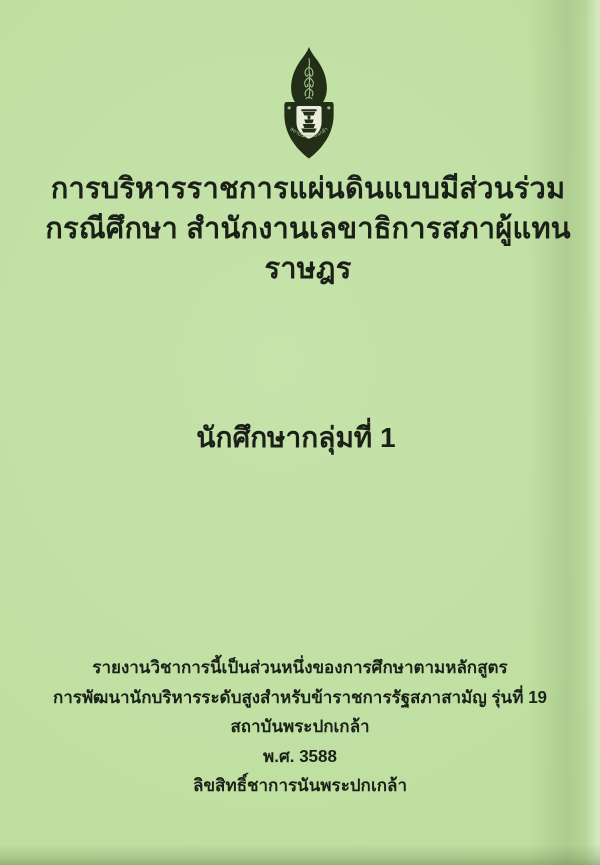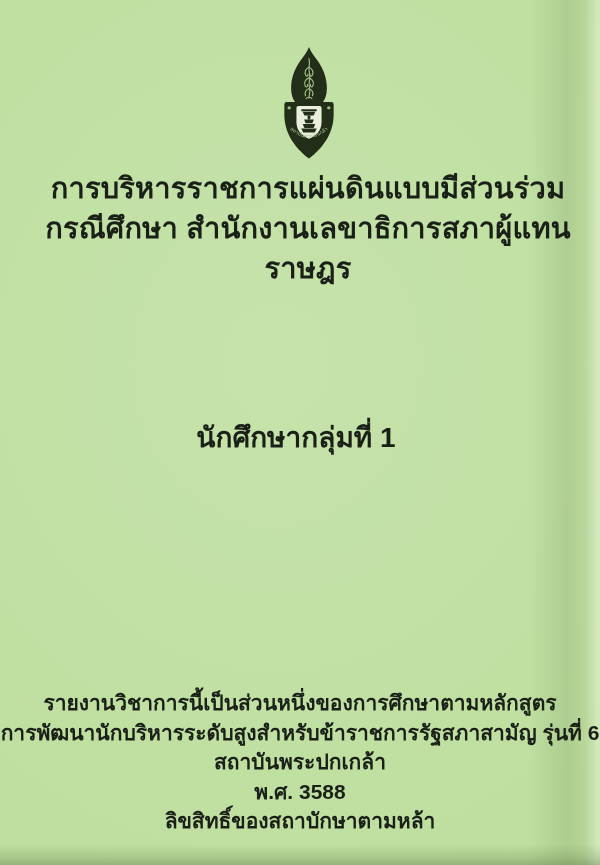--- a/index.html
+++ b/index.html
@@ -45,24 +45,23 @@
     font-size: 28px;
     font-weight: bold;
     line-height: 36px;
   }
   .footer-block {
     position: absolute;
     top: 653px;
     left: 0;
     right: 0;
     text-align: center;
-    font-size: 21px;
+    font-size: 17px;
     font-weight: bold;
     line-height: 29.5px;
-    margin-top: 35px;
   }
 </style>
 </head>
 <body>
 
 <div class="cover">
 
   <svg class="emblem" viewBox="0 0 60 120" aria-hidden="true">
 
     <path d="M30 1
@@ -112,19 +111,19 @@
 
   <div class="title-block">
     <div>การบริหารราชการแผ่นดินแบบมีส่วนร่วม</div>
     <div>กรณีศึกษา สำนักงานเลขาธิการสภาผู้แทนราษฎร</div>
   </div>
 
   <div class="group-line">นักศึกษากลุ่มที่ 1</div>
 
   <div class="footer-block">
     <div>รายงานวิชาการนี้เป็นส่วนหนึ่งของการศึกษาตามหลักสูตร</div>
-    <div>การพัฒนานักบริหารระดับสูงสำหรับข้าราชการรัฐสภาสามัญ รุ่นที่ 6</div>
+    <div>การพัฒนานักบริหารระดับสูงสำหรับข้าราชการรัฐสภาสามัญ รุ่นที่ 19</div>
     <div>สถาบันพระปกเกล้า</div>
     <div>พ.ศ. 3588</div>
-    <div>ลิขสิทธิ์ของสถาบักษาตามหล้า</div>
+    <div>ลิขสิทธิ์ชาการนันพระปกเกล้า</div>
   </div>
 
 </div>
 
 </body></html>

